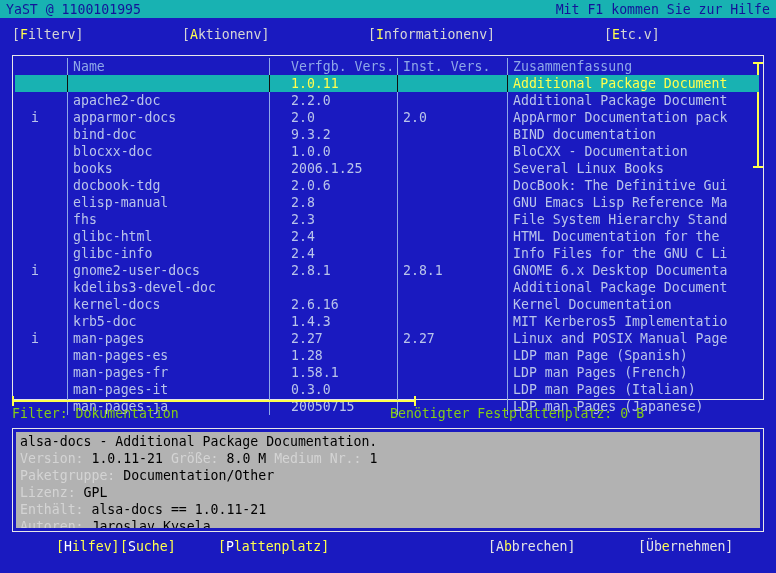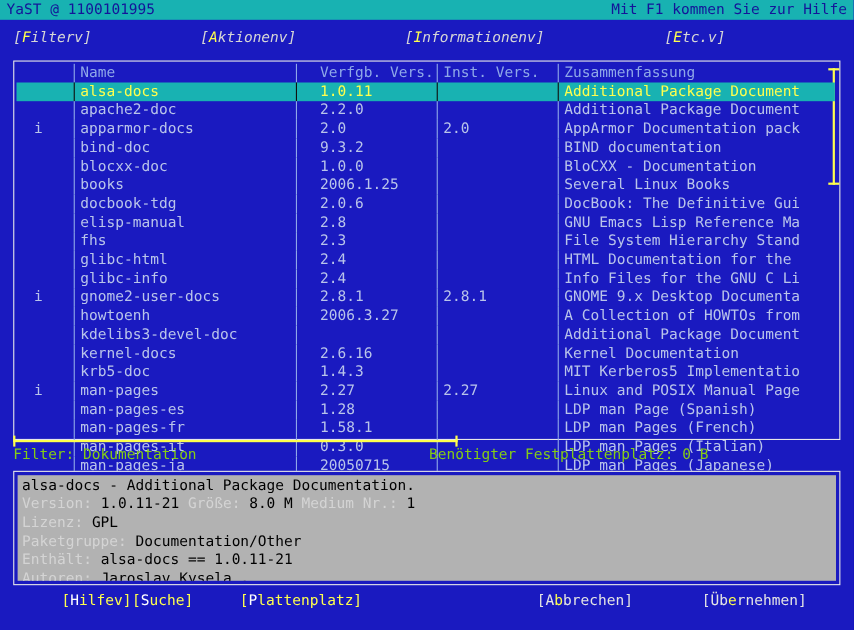--- a/index.html
+++ b/index.html
@@ -45,21 +45,20 @@
     position: absolute;
     left: 0; top: 26px;
     width: 776px; height: 20px;
     color: #d8d8d8;
     white-space: pre;
   }
   .menu-item {
     position: absolute;
     white-space: pre;
     color: #d6d6d6;
-    font-style: italic;
   }
   .hk-y { color: #ffff4d; }
   .hk-w { color: #ffffff; }
 
   
   .tableframe {
     position: absolute;
     left: 12px; top: 55px;
     width: 752px; height: 345px;
     border: 1px solid #e8e8e8;
@@ -214,33 +213,32 @@
         <div class="vsep vs2"></div>
         <div class="vsep vs3"></div>
         <div class="vsep vs4"></div>
         <div class="cell c-name">Name</div>
         <div class="cell c-avail">Verfgb. Vers.</div>
         <div class="cell c-inst">Inst. Vers.</div>
         <div class="cell c-sum">Zusammenfassung</div>
       </div>
     </div>
     <div class="tbody" id="tbody">
-        <div class="trow selected"><div class="hl-bg"></div><div class="vsep vs1"></div><div class="vsep vs2"></div><div class="vsep vs3"></div><div class="vsep vs4"></div><div class="cell c-flag"></div><div class="cell c-name">alsa-docs</div><div class="cell c-avail">1.0.11</div><div class="cell c-inst"></div><div class="cell c-sum">Additional Package Document</div></div>
+        <div class="trow selected"><div class="hl-bg"></div><div class="vsep vs1"></div><div class="vsep vs2"></div><div class="vsep vs3"></div><div class="vsep vs4"></div><div class="cell c-flag"></div><div class="cell c-avail">1.0.11</div><div class="cell c-inst"></div><div class="cell c-sum">Additional Package Document</div></div>
         <div class="trow"><div class="vsep vs1"></div><div class="vsep vs2"></div><div class="vsep vs3"></div><div class="vsep vs4"></div><div class="cell c-flag"></div><div class="cell c-name">apache2-doc</div><div class="cell c-avail">2.2.0</div><div class="cell c-inst"></div><div class="cell c-sum">Additional Package Document</div></div>
         <div class="trow"><div class="vsep vs1"></div><div class="vsep vs2"></div><div class="vsep vs3"></div><div class="vsep vs4"></div><div class="cell c-flag">i</div><div class="cell c-name">apparmor-docs</div><div class="cell c-avail">2.0</div><div class="cell c-inst">2.0</div><div class="cell c-sum">AppArmor Documentation pack</div></div>
         <div class="trow"><div class="vsep vs1"></div><div class="vsep vs2"></div><div class="vsep vs3"></div><div class="vsep vs4"></div><div class="cell c-flag"></div><div class="cell c-name">bind-doc</div><div class="cell c-avail">9.3.2</div><div class="cell c-inst"></div><div class="cell c-sum">BIND documentation</div></div>
         <div class="trow"><div class="vsep vs1"></div><div class="vsep vs2"></div><div class="vsep vs3"></div><div class="vsep vs4"></div><div class="cell c-flag"></div><div class="cell c-name">blocxx-doc</div><div class="cell c-avail">1.0.0</div><div class="cell c-inst"></div><div class="cell c-sum">BloCXX - Documentation</div></div>
         <div class="trow"><div class="vsep vs1"></div><div class="vsep vs2"></div><div class="vsep vs3"></div><div class="vsep vs4"></div><div class="cell c-flag"></div><div class="cell c-name">books</div><div class="cell c-avail">2006.1.25</div><div class="cell c-inst"></div><div class="cell c-sum">Several Linux Books</div></div>
         <div class="trow"><div class="vsep vs1"></div><div class="vsep vs2"></div><div class="vsep vs3"></div><div class="vsep vs4"></div><div class="cell c-flag"></div><div class="cell c-name">docbook-tdg</div><div class="cell c-avail">2.0.6</div><div class="cell c-inst"></div><div class="cell c-sum">DocBook: The Definitive Gui</div></div>
         <div class="trow"><div class="vsep vs1"></div><div class="vsep vs2"></div><div class="vsep vs3"></div><div class="vsep vs4"></div><div class="cell c-flag"></div><div class="cell c-name">elisp-manual</div><div class="cell c-avail">2.8</div><div class="cell c-inst"></div><div class="cell c-sum">GNU Emacs Lisp Reference Ma</div></div>
         <div class="trow"><div class="vsep vs1"></div><div class="vsep vs2"></div><div class="vsep vs3"></div><div class="vsep vs4"></div><div class="cell c-flag"></div><div class="cell c-name">fhs</div><div class="cell c-avail">2.3</div><div class="cell c-inst"></div><div class="cell c-sum">File System Hierarchy Stand</div></div>
         <div class="trow"><div class="vsep vs1"></div><div class="vsep vs2"></div><div class="vsep vs3"></div><div class="vsep vs4"></div><div class="cell c-flag"></div><div class="cell c-name">glibc-html</div><div class="cell c-avail">2.4</div><div class="cell c-inst"></div><div class="cell c-sum">HTML Documentation for the</div></div>
         <div class="trow"><div class="vsep vs1"></div><div class="vsep vs2"></div><div class="vsep vs3"></div><div class="vsep vs4"></div><div class="cell c-flag"></div><div class="cell c-name">glibc-info</div><div class="cell c-avail">2.4</div><div class="cell c-inst"></div><div class="cell c-sum">Info Files for the GNU C Li</div></div>
-        <div class="trow"><div class="vsep vs1"></div><div class="vsep vs2"></div><div class="vsep vs3"></div><div class="vsep vs4"></div><div class="cell c-flag">i</div><div class="cell c-name">gnome2-user-docs</div><div class="cell c-avail">2.8.1</div><div class="cell c-inst">2.8.1</div><div class="cell c-sum">GNOME 9.x Desktop Documenta</div></div>
-        <div class="trow"><div class="vsep vs1"></div><div class="vsep vs2"></div><div class="vsep vs3"></div><div class="vsep vs4"></div><div class="cell c-flag"></div><div class="cell c-name">howtoenh</div><div class="cell c-avail">2006.3.27</div><div class="cell c-inst"></div><div class="cell c-sum">A Collection of HOWTOs from</div></div>
+        <div class="trow"><div class="vsep vs1"></div><div class="vsep vs2"></div><div class="vsep vs3"></div><div class="vsep vs4"></div><div class="cell c-flag">i</div><div class="cell c-name">gnome2-user-docs</div><div class="cell c-avail">2.8.1</div><div class="cell c-inst">2.8.1</div><div class="cell c-sum">GNOME 6.x Desktop Documenta</div></div>
         <div class="trow"><div class="vsep vs1"></div><div class="vsep vs2"></div><div class="vsep vs3"></div><div class="vsep vs4"></div><div class="cell c-flag"></div><div class="cell c-name">kdelibs3-devel-doc</div><div class="cell c-inst"></div><div class="cell c-sum">Additional Package Document</div></div>
         <div class="trow"><div class="vsep vs1"></div><div class="vsep vs2"></div><div class="vsep vs3"></div><div class="vsep vs4"></div><div class="cell c-flag"></div><div class="cell c-name">kernel-docs</div><div class="cell c-avail">2.6.16</div><div class="cell c-inst"></div><div class="cell c-sum">Kernel Documentation</div></div>
         <div class="trow"><div class="vsep vs1"></div><div class="vsep vs2"></div><div class="vsep vs3"></div><div class="vsep vs4"></div><div class="cell c-flag"></div><div class="cell c-name">krb5-doc</div><div class="cell c-avail">1.4.3</div><div class="cell c-inst"></div><div class="cell c-sum">MIT Kerberos5 Implementatio</div></div>
         <div class="trow"><div class="vsep vs1"></div><div class="vsep vs2"></div><div class="vsep vs3"></div><div class="vsep vs4"></div><div class="cell c-flag">i</div><div class="cell c-name">man-pages</div><div class="cell c-avail">2.27</div><div class="cell c-inst">2.27</div><div class="cell c-sum">Linux and POSIX Manual Page</div></div>
         <div class="trow"><div class="vsep vs1"></div><div class="vsep vs2"></div><div class="vsep vs3"></div><div class="vsep vs4"></div><div class="cell c-flag"></div><div class="cell c-name">man-pages-es</div><div class="cell c-avail">1.28</div><div class="cell c-inst"></div><div class="cell c-sum">LDP man Page (Spanish)</div></div>
         <div class="trow"><div class="vsep vs1"></div><div class="vsep vs2"></div><div class="vsep vs3"></div><div class="vsep vs4"></div><div class="cell c-flag"></div><div class="cell c-name">man-pages-fr</div><div class="cell c-avail">1.58.1</div><div class="cell c-inst"></div><div class="cell c-sum">LDP man Pages (French)</div></div>
         <div class="trow"><div class="vsep vs1"></div><div class="vsep vs2"></div><div class="vsep vs3"></div><div class="vsep vs4"></div><div class="cell c-flag"></div><div class="cell c-name">man-pages-it</div><div class="cell c-avail">0.3.0</div><div class="cell c-inst"></div><div class="cell c-sum">LDP man Pages (Italian)</div></div>
         <div class="trow"><div class="vsep vs1"></div><div class="vsep vs2"></div><div class="vsep vs3"></div><div class="vsep vs4"></div><div class="cell c-flag"></div><div class="cell c-name">man-pages-ja</div><div class="cell c-avail">20050715</div><div class="cell c-inst"></div><div class="cell c-sum">LDP man Pages (Japanese)</div></div>
       </div>
   </div>
@@ -249,22 +247,22 @@
 
   <div class="statusline">
     <span class="st-filter">Filter: Dokumentation</span>
     <span class="st-space">Benötigter Festplattenplatz: 0 B</span>
   </div>
 
   <div class="descframe">
     <div class="descpanel">
       <div class="descline">alsa-docs - Additional Package Documentation.</div>
       <div class="descline"><span class="dim">Version:</span> <span>1.0.11-21</span> <span class="dim">Größe:</span> <span>8.0 M</span> <span class="dim">Medium Nr.:</span> <span>1</span></div>
+      <div class="descline"><span class="dim">Paketgruppe:</span> <span>Documentation/Other</span></div>
       <div class="descline"><span class="dim">Lizenz:</span> <span>GPL</span></div>
-      <div class="descline"><span class="dim">Paketgruppe:</span> <span>Documentation/Other</span></div>
       <div class="descline"><span class="dim">Enthält:</span> <span>alsa-docs == 1.0.11-21</span></div>
       <div class="descline"><span class="dim">Autoren:</span> <span>Jaroslav Kysela ,</span></div>
     </div>
   </div>
 
   <div class="buttonbar" id="buttonbar">
       <div class="btn btn-y" style="left: 12px; margin-left: 44px;"><span>[</span><span class="hk-w">H</span><span>ilfev]</span></div>
       <div class="btn btn-y" style="left: 120px;"><span>[</span><span class="hk-w">S</span><span>uche]</span></div>
       <div class="btn btn-y" style="left: 218px;"><span>[</span><span class="hk-w">P</span><span>lattenplatz]</span></div>
       <div class="btn btn-w" style="left: 488px;"><span>[A</span><span class="hk-y">b</span><span>brechen]</span></div>

